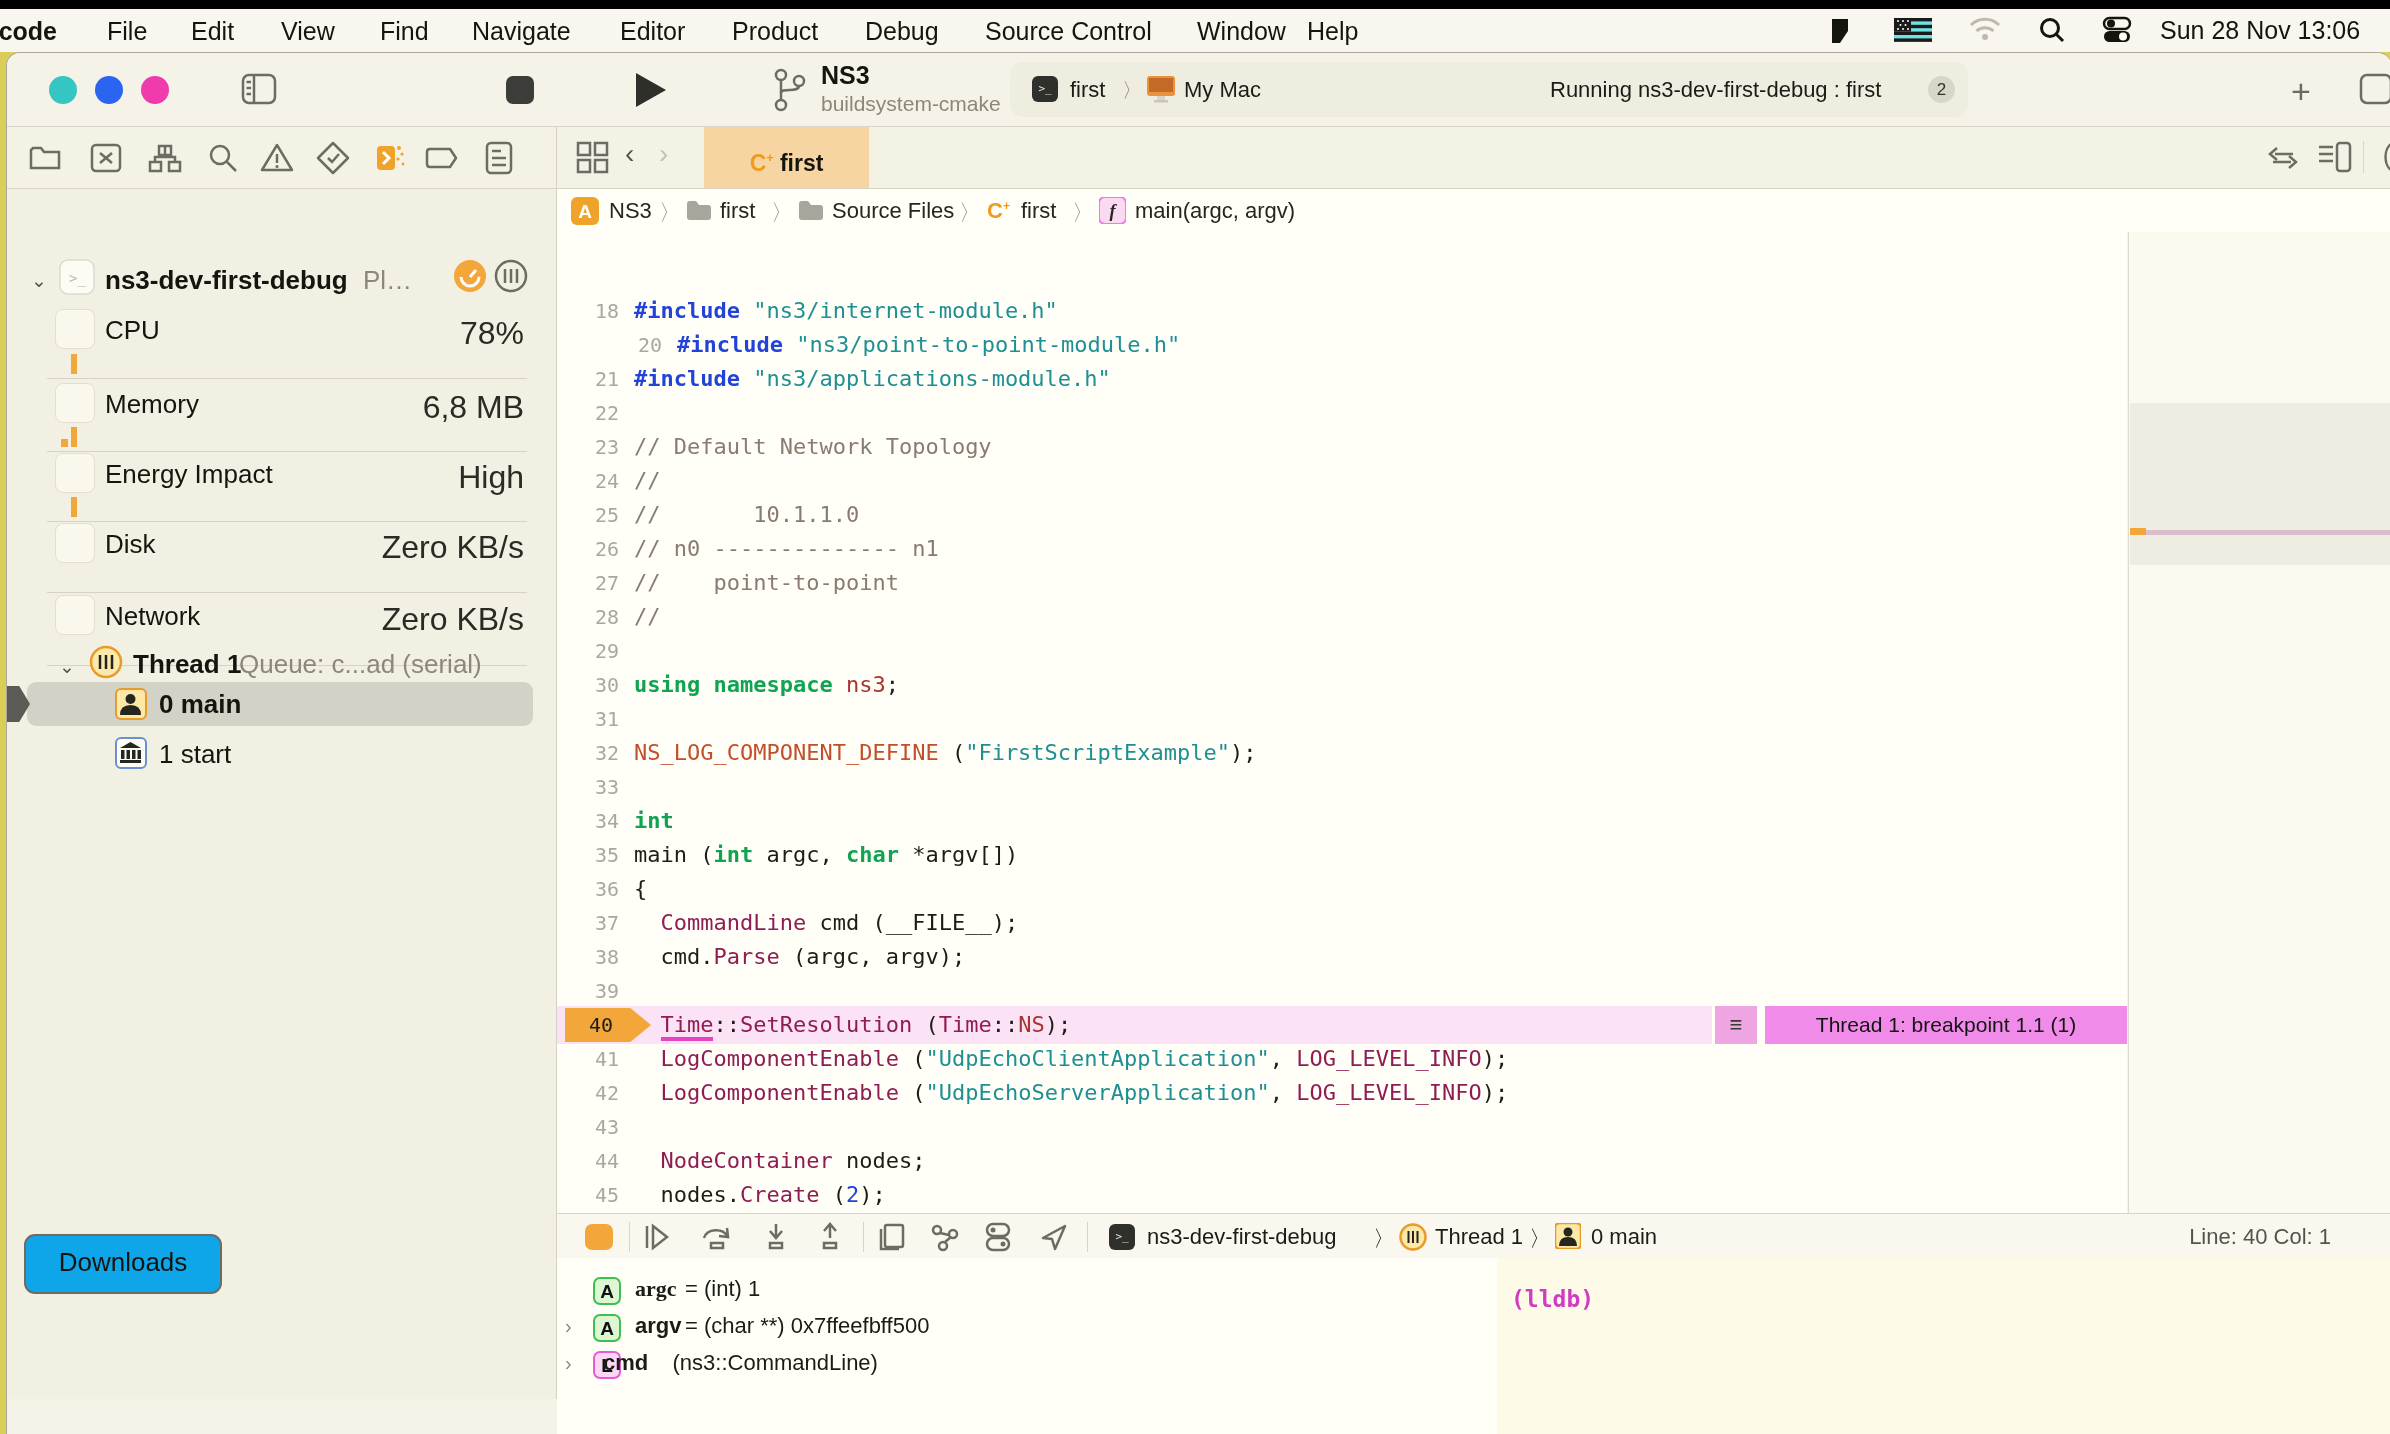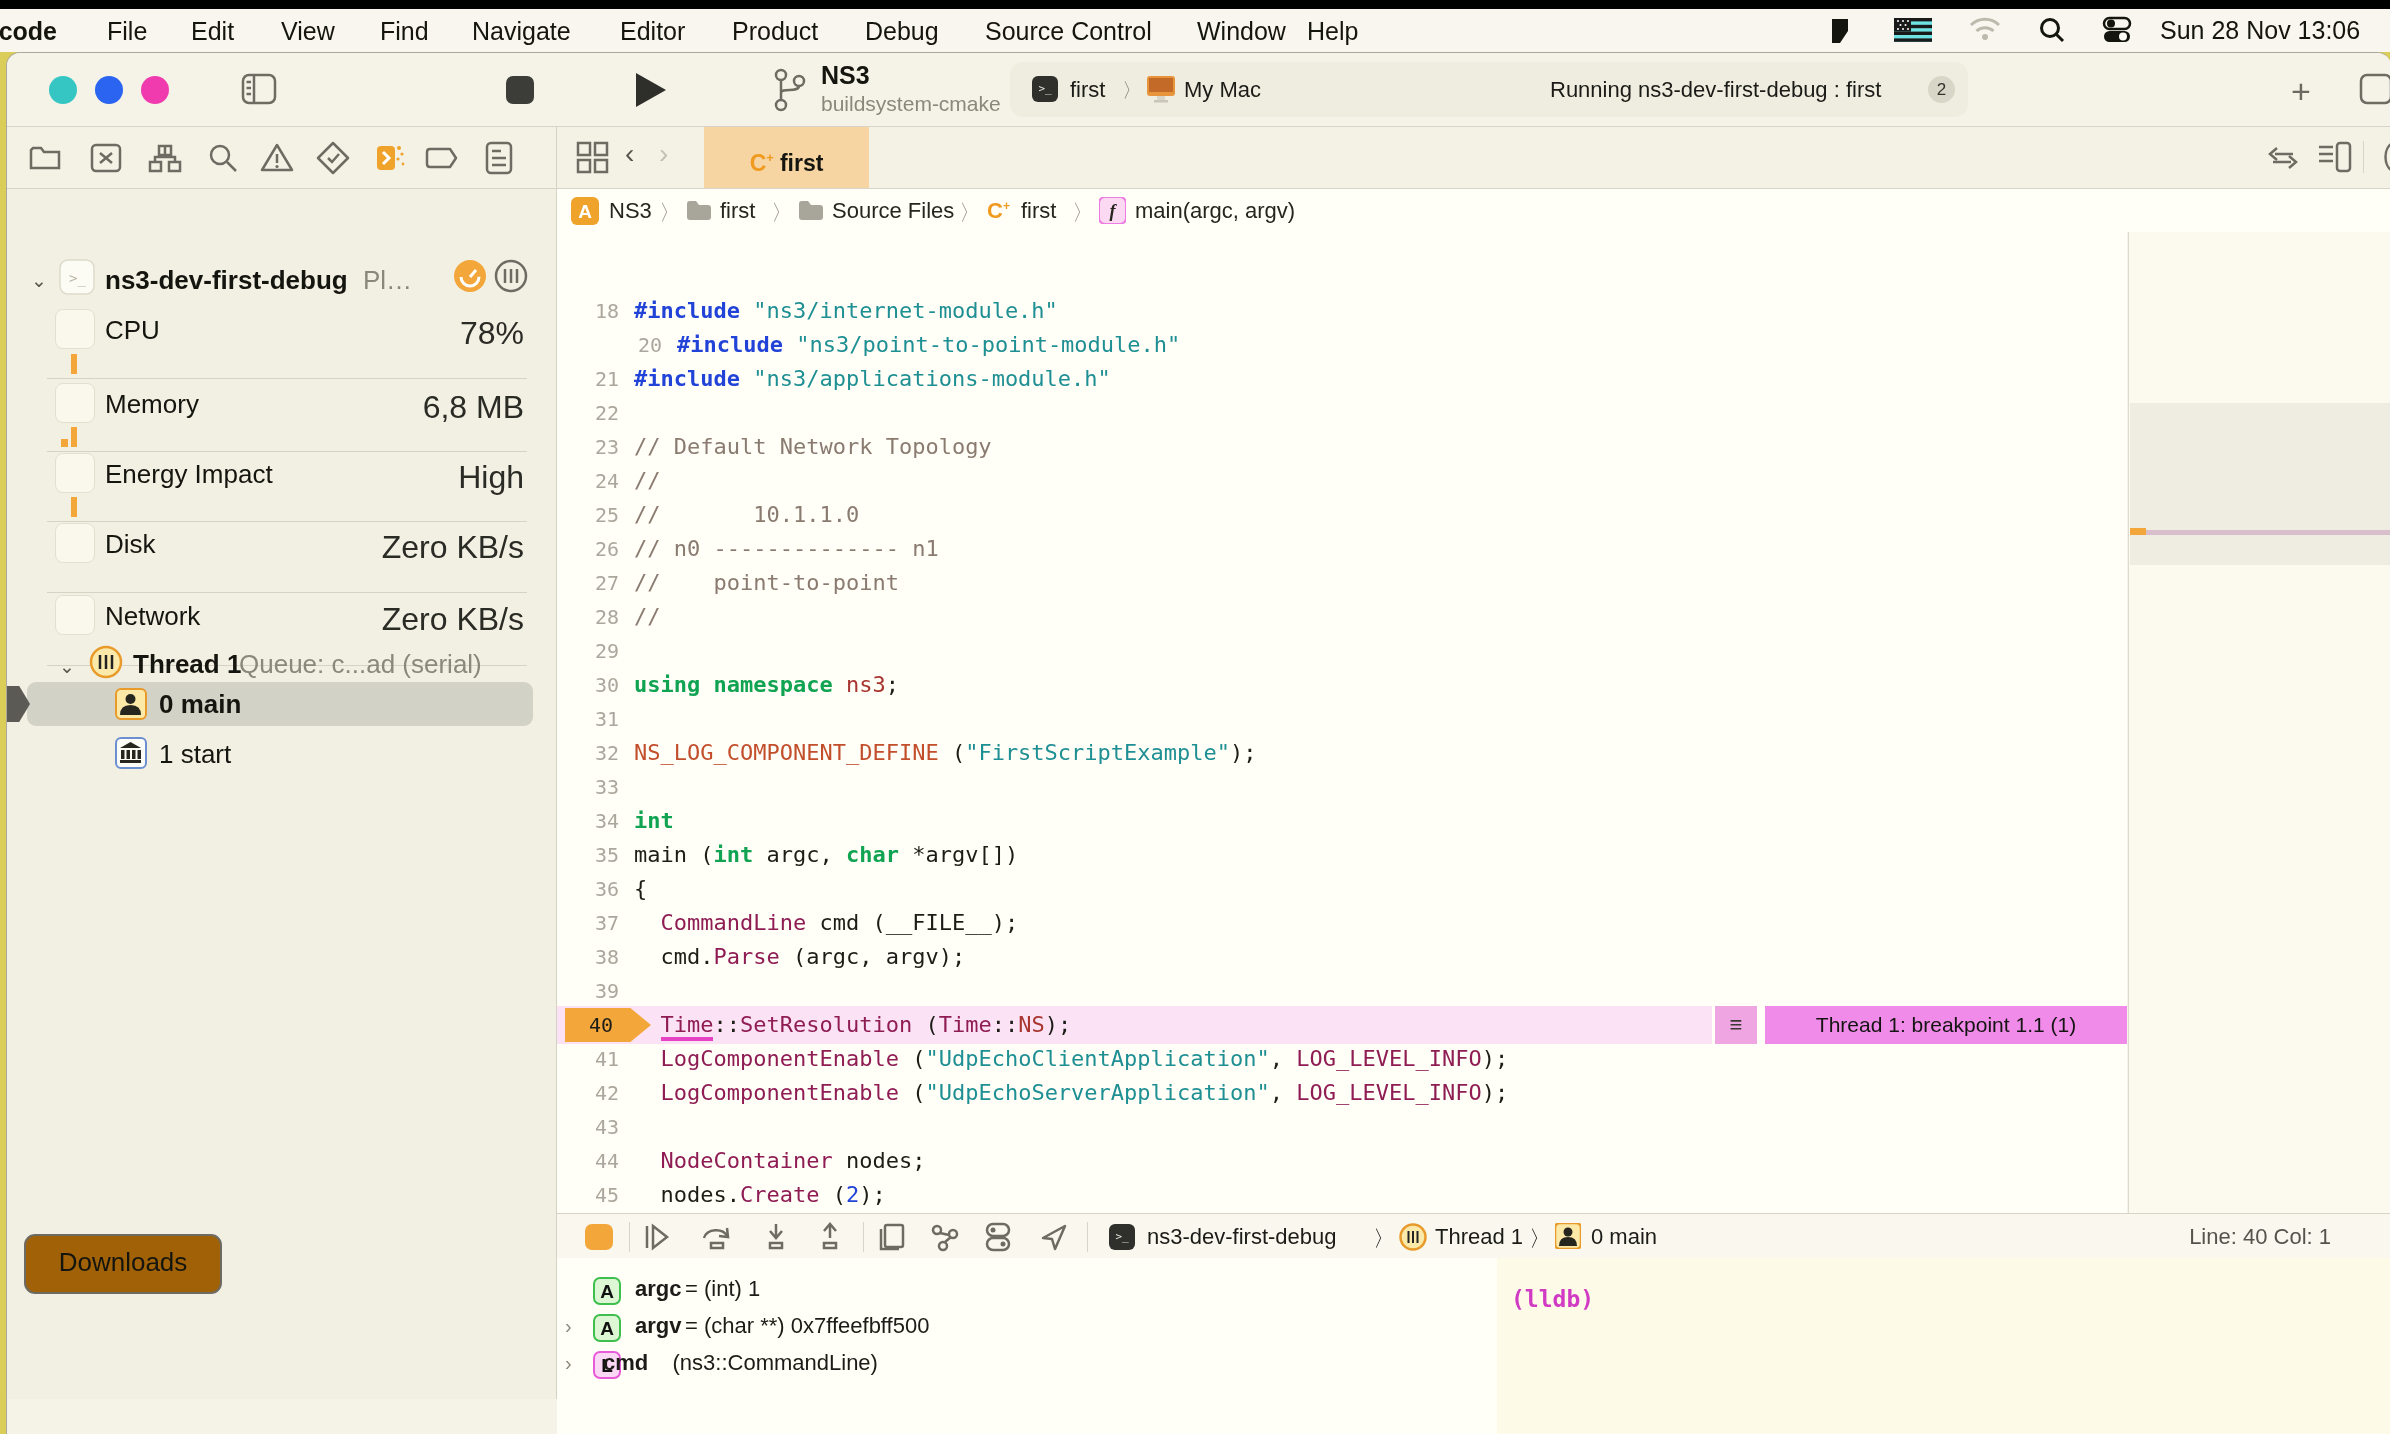--- a/index.html
+++ b/index.html
@@ -68,21 +68,21 @@
   #vars{left:550px;top:1205px;width:940px;height:190px;background:#FFFEF7;}
   #console{left:1490px;top:1205px;width:894px;height:190px;background:#FDFAE8;}
   .var-row{position:absolute;left:0;width:940px;height:34px;font-size:22px;color:#1b1b17;}
   .var-badge{position:absolute;left:36px;top:1px;width:28px;height:28px;border-radius:7px;box-sizing:border-box;
              text-align:center;font-weight:bold;font-size:19px;line-height:25px;color:#111;}
   .vb-green{background:#DDF6D3;border:2.5px solid #3FBF4E;}
   .vb-pink{background:#FBD7F6;border:2.5px solid #E85BD8;}
   .var-chev{position:absolute;left:8px;top:2px;color:#8B887B;font-size:20px;}
   .var-name{font-weight:bold;}
   #lldb{position:absolute;left:14px;top:28px;font-family:"DejaVu Sans Mono",monospace;font-size:23px;font-weight:bold;color:#D13BC4;}
-  #downloads-btn{position:absolute;left:17px;top:1181px;width:194px;height:56px;border-radius:11px;background:#a16207;
+  #downloads-btn{position:absolute;left:17px;top:1181px;width:194px;height:56px;border-radius:11px;background:#0ea5e9;
                  border:2px solid #6E6B63;font-size:26px;color:#15150f;text-align:center;line-height:52px;}
   .vline{position:absolute;width:1px;background:#D8D5C8;}
   svg{display:block;}
   .ico-stroke{stroke:#6E6B63;fill:none;stroke-width:2.5;}
 </style>
 </head>
 <body>
 
 <div class="abs" id="topstrip"></div>
 <div class="abs" id="menubar">
@@ -527,21 +527,21 @@
           <path d="M4 23 Q4 14 13 14 Q22 14 22 23 Z" fill="#26261f"></path>
         </svg>
     </span>
     <span class="db-crumb" style="left:1034px">0 main</span>
     <span id="linecol">Line: 40  Col: 1</span>
   </div>
 
   <div class="abs" id="vars">
       <div class="var-row" style="top: 18px;">
         <div class="var-badge vb-green">A</div>
-        <span class="var-name" style="margin-left: 78px; position: absolute; left: 0px;">argc</span>
+        <span class="var-name" style="margin-left: 78px; position: absolute; left: 0px; font-family: Liberation Serif, serif;">argc</span>
         <span style="position: absolute; left: 128px;"> = (int) 1</span>
       </div>
       <div class="var-row" style="top: 55px;">
         <div class="var-chev">›</div>
         <div class="var-badge vb-green">A</div>
         <span class="var-name" style="margin-left: 78px; position: absolute; left: 0px;">argv</span>
         <span style="position: absolute; left: 128px;"> = (char **) 0x7ffeefbff500</span>
       </div>
       <div class="var-row" style="top: 92px;">
         <div class="var-chev">›</div>

